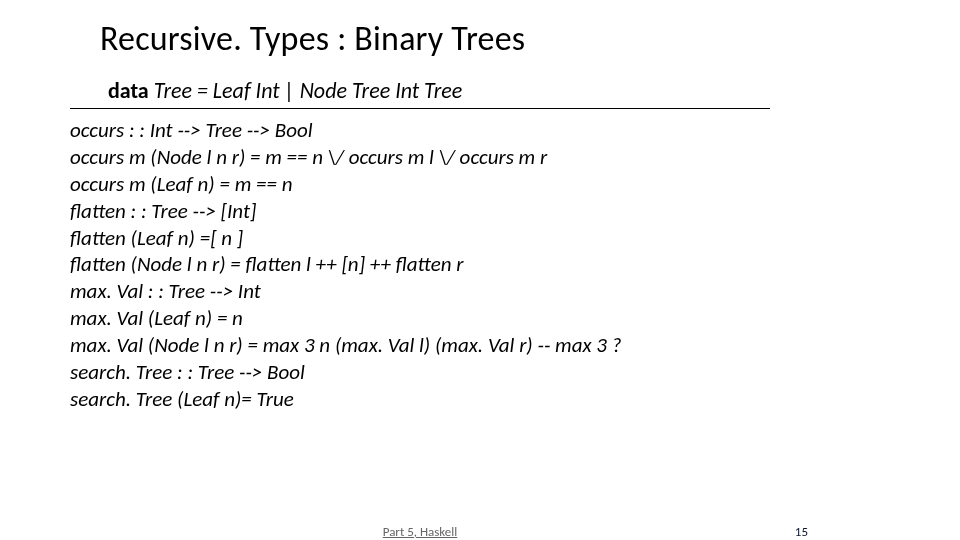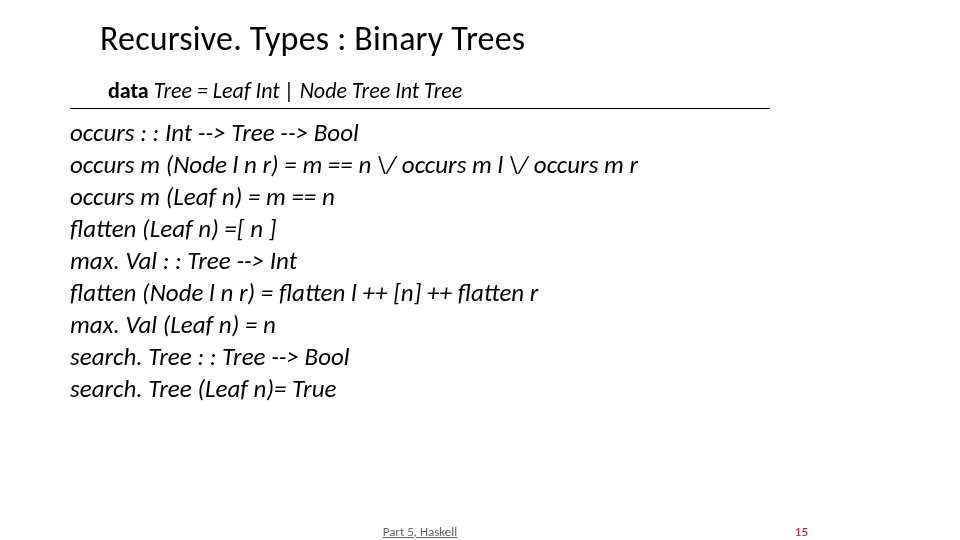--- a/index.html
+++ b/index.html
@@ -2,45 +2,47 @@
 <html><head>
 <meta charset="utf-8">
 <style>
   * { margin: 0; padding: 0; box-sizing: border-box; }
   html, body { width: 960px; height: 540px; background: #fff; font-family: Calibri, "Segoe UI", Arial, sans-serif; color: #000; }
   .slide { width: 840px; height: 540px; position: relative; padding: 18px 70px 0 70px; }
   .title { font-size: 34px; font-weight: 400; margin-left: 30px; margin-bottom: 18px; letter-spacing: 0.2px; }
   .decl { font-size: 22px; font-style: italic; margin-bottom: 4px; }
   .decl .kw { font-weight: 700; font-style: normal; margin-left: 38px; }
   .hr { border: 0; border-top: 1.5px solid #000; margin: 2px 0 8px 0; width: 100%; }
-  .code { font-size: 25px; font-style: italic; line-height: 1.28; }
+  .code { font-size: 21px; font-style: italic; line-height: 1.28; }
   .indent { padding-left: 48px; }
   .footer { position: absolute; bottom: 16px; left: 0; width: 100%; font-size: 13px; color: #666; }
   .footer-center { position: absolute; left: 50%; transform: translateX(-50%); text-decoration: underline; }
-  .footer-right { position: absolute; right: 32px; color: #b91c1c; }
+  .footer-right { position: absolute; right: 32px; color: #0f172a; }
 </style>
 </head>
 <body>
 
 <div class="slide">
   <div class="title">Recursive. Types : Binary Trees</div>
 
   <div class="decl">
     <span class="kw">data</span><span>  Tree    =   Leaf  Int | Node Tree Int Tree</span>
   </div>
   <hr class="hr">
 
   <div class="code">
     <div>occurs   : : Int  --&gt;  Tree  --&gt;   Bool</div>
     <div>occurs m (Node l n r)  =  m == n  \/  occurs m l  \/  occurs m r</div>
     <div>occurs m (Leaf n)     =      m == n</div>
+    <div>flatten   : : Tree  --&gt;  [Int]</div>
     <div>flatten (Leaf n) =[ n ]</div>
+    <div>flatten (Node l n r)  =      flatten l  ++ [n] ++ flatten r</div>
     <div>max. Val  : : Tree  --&gt;  Int</div>
-    <div>flatten (Node l n r)  =      flatten l  ++ [n] ++ flatten r</div>
     <div>max. Val (Leaf n)  =   n</div>
+    <div>max. Val (Node l n r)     =   max 3 n (max. Val l) (max. Val r)     -- max 3 ?</div>
     <div>search. Tree   : :   Tree  --&gt;  Bool</div>
     <div>search. Tree (Leaf n)=     True</div>
   </div>
 
   <div class="footer">
     <span class="footer-center">Part 5, Haskell</span>
     <span class="footer-right">15</span>
   </div>
 </div>
 

